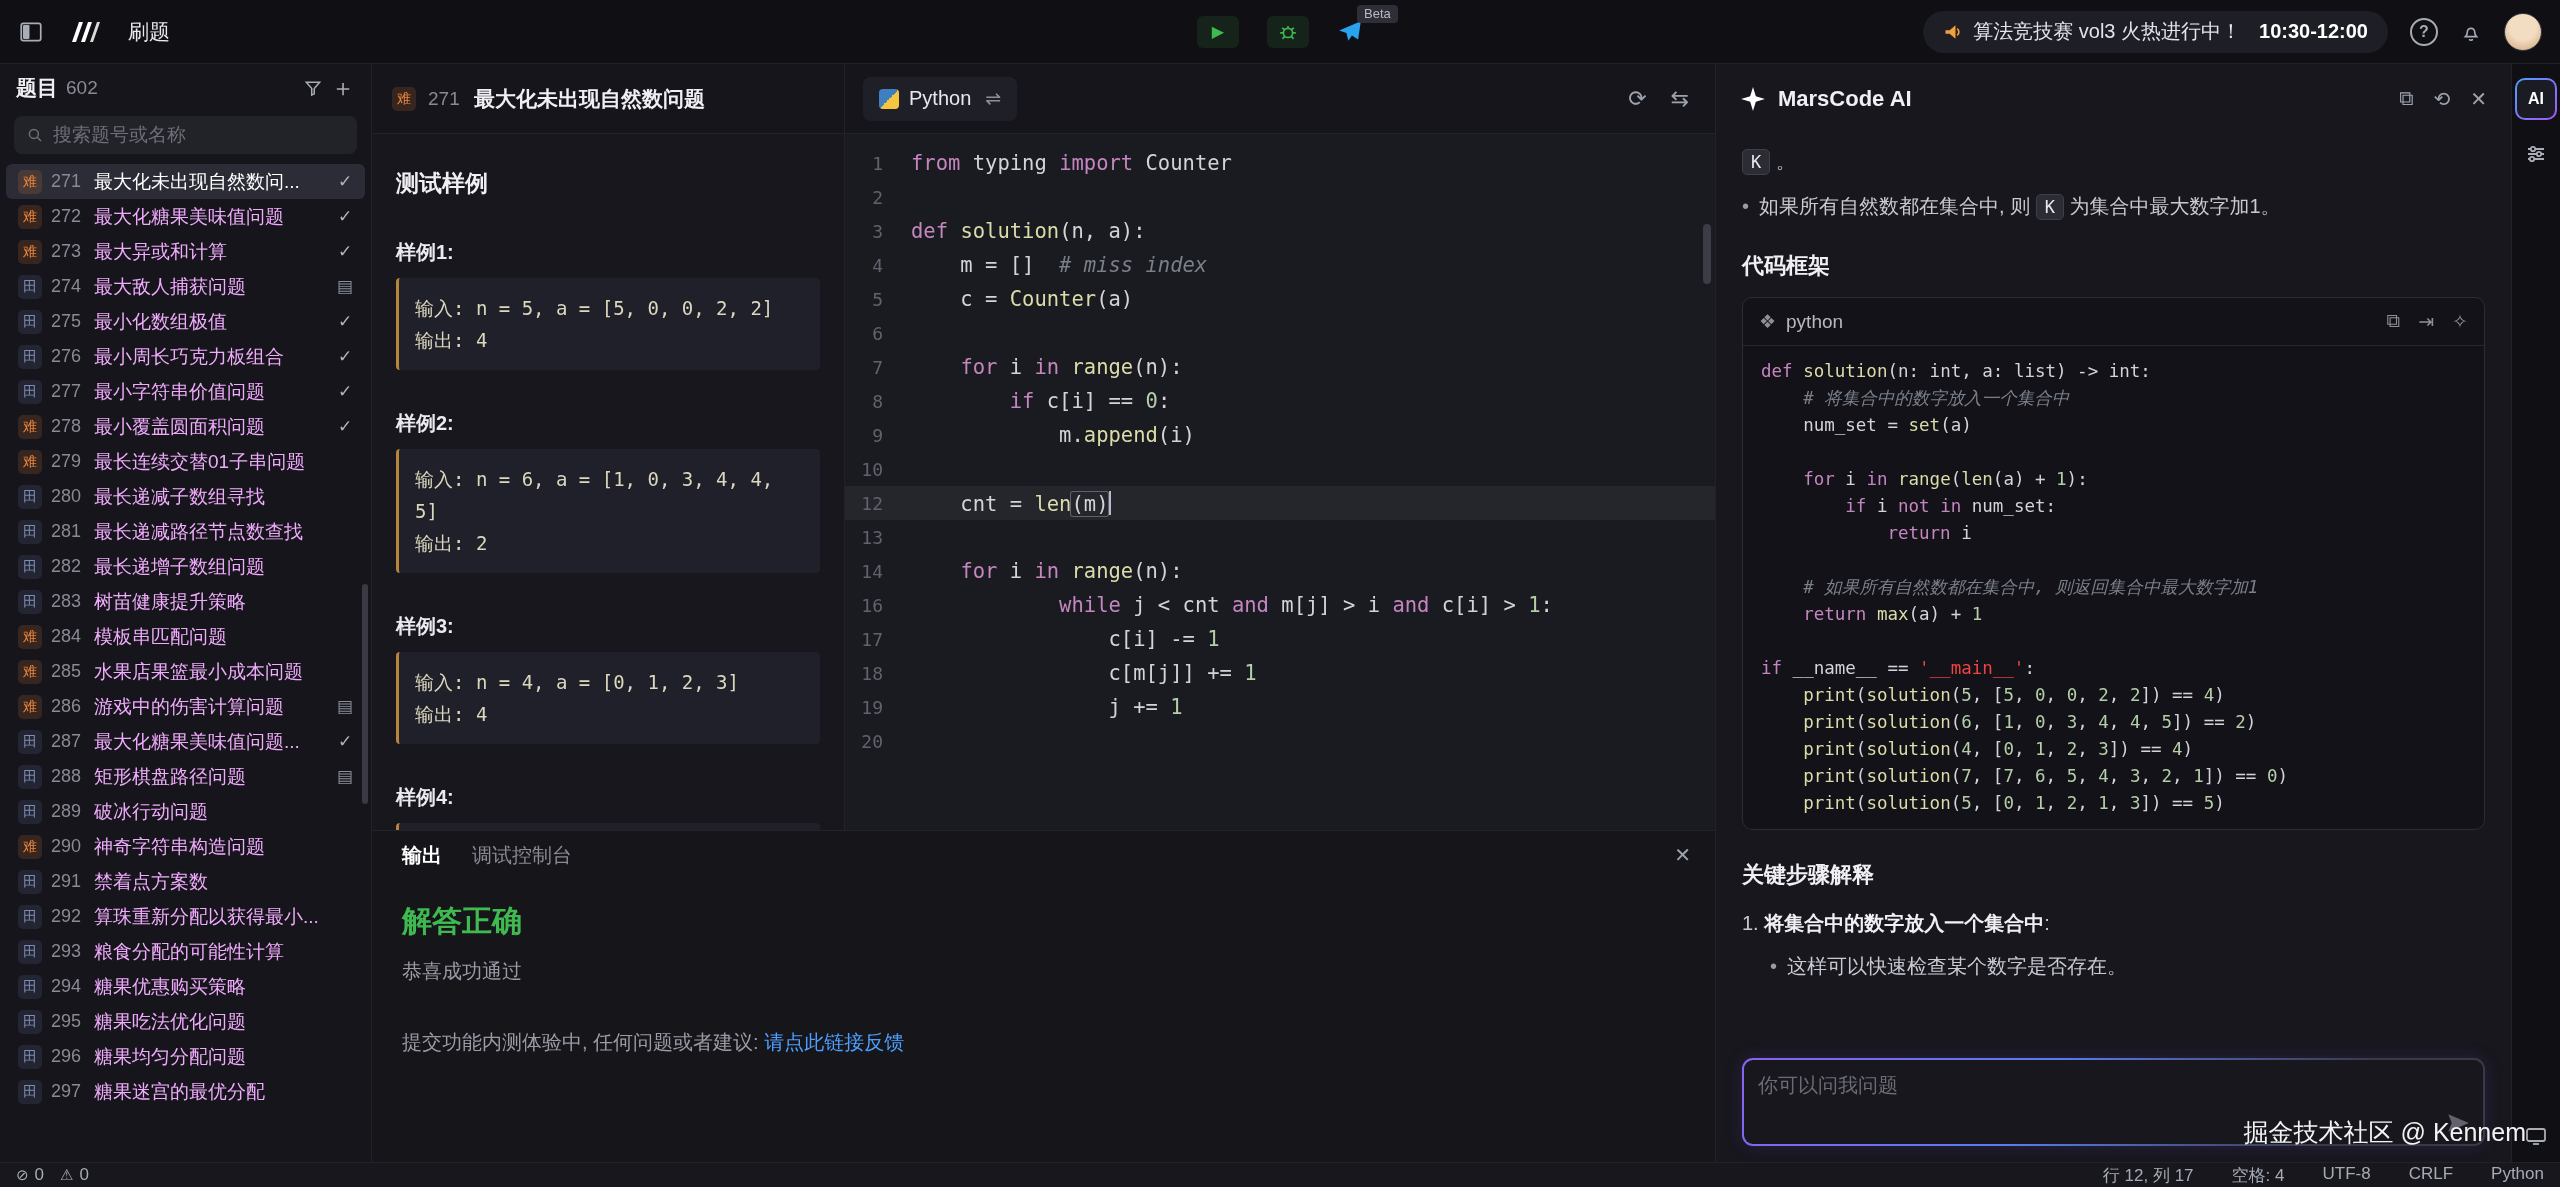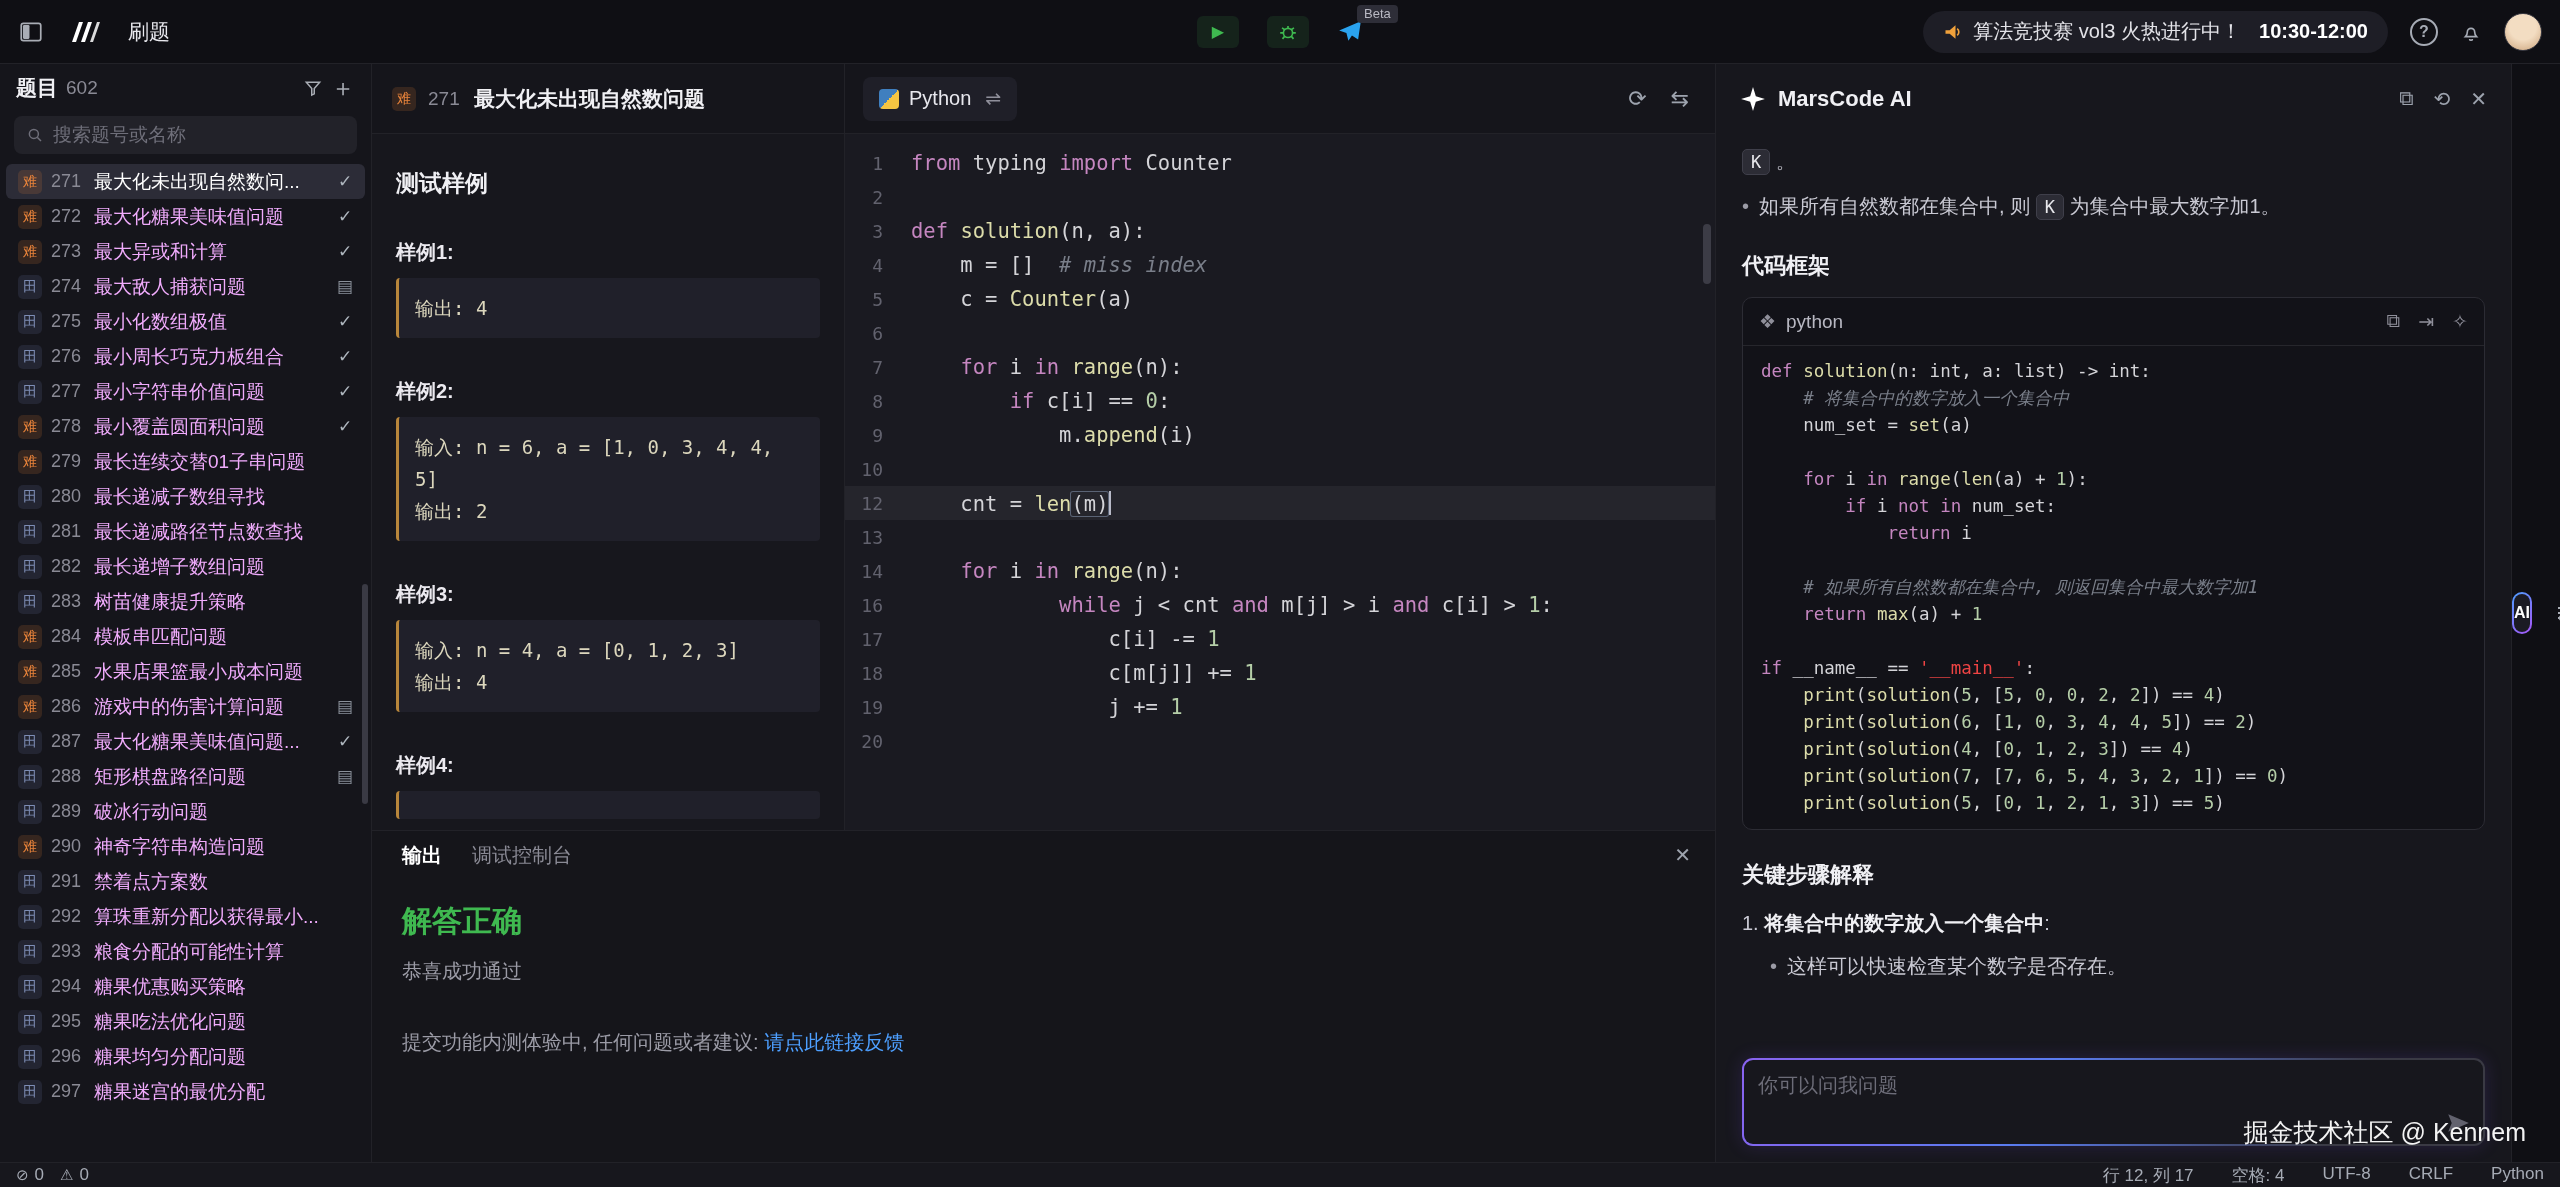--- a/index.html
+++ b/index.html
@@ -124,21 +124,21 @@
   .chatwrap{margin:14px 26px 16px;border-radius:11px;padding:2px;flex:none;cursor:text;
             background:linear-gradient(120deg,#8a63f0,#5a7cf0 40%,#3a3a44 80%);
             box-shadow:0 0 18px rgba(120,80,240,.18)}
   .chatin{position:relative;background:#17171d;border-radius:9px;height:84px}
   .chatin textarea{width:100%;height:100%;background:transparent;border:0;outline:0;resize:none;
                    padding:12px 46px 12px 14px;color:#d6d6dc;font-size:20px;font-family:"Liberation Sans",sans-serif}
   .chatin textarea::placeholder{color:#6c6c78}
   .send{position:absolute;right:12px;bottom:8px;cursor:pointer}
 
   
-  .strip{width:49px;background:#0f0f14;border-left:1px solid #222228;display:flex;flex-direction:row;align-items:center;padding:14px 0;gap:22px}
+  .strip{width:49px;background:#0f0f14;border-left:1px solid #222228;display:flex;flex-direction:column;align-items:center;padding:14px 0;gap:22px}
   .aibtn{width:42px;height:42px;border-radius:10px;border:2px solid transparent;cursor:pointer;
          background:linear-gradient(#1b1b24,#1b1b24) padding-box,linear-gradient(135deg,#4d9fff,#a855f7) border-box;
          display:flex;align-items:center;justify-content:center;font-size:16px;font-weight:700;color:#fff}
   .strip .icon-btn{color:#a9adb5}
   .stripbottom{margin-top:auto}
 
   
   .statusbar{height:25px;background:#17171d;border-top:1px solid #222228;display:flex;align-items:center;padding:0 16px;font-size:17px;color:#a6abb5}
   #status-left{display:flex;align-items:center;gap:16px}
   .sitem{display:flex;align-items:center;gap:6px;cursor:pointer}
@@ -414,20 +414,21 @@
           <div class="phead">
             <span class="picon hard">难</span>
             <span class="pnum">271</span>
             <span class="ptit">最大化未出现自然数问题</span>
           </div>
           <div class="pbody">
             <h2>测试样例</h2>
             <div id="samples">
                 <div class="slabel">样例1:</div>
                 <div class="sblock">
+                  <div class="sline">输入: n = 5, a = [5, 0, 0, 2, 2]</div>
                   <div class="sline">输出: 4</div>
                 </div>
                 <div class="slabel">样例2:</div>
                 <div class="sblock">
                   <div class="sline">输入: n = 6, a = [1, 0, 3, 4, 4, 5]</div>
                   <div class="sline">输出: 2</div>
                 </div>
                 <div class="slabel">样例3:</div>
                 <div class="sblock">
                   <div class="sline">输入: n = 4, a = [0, 1, 2, 3]</div>

